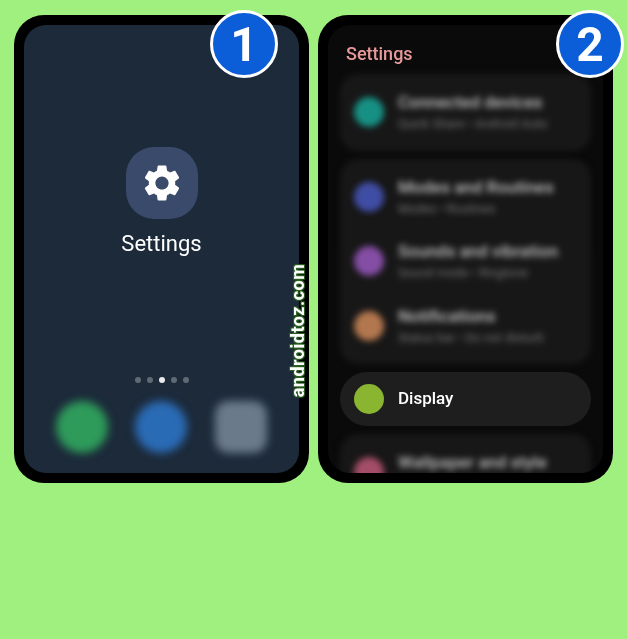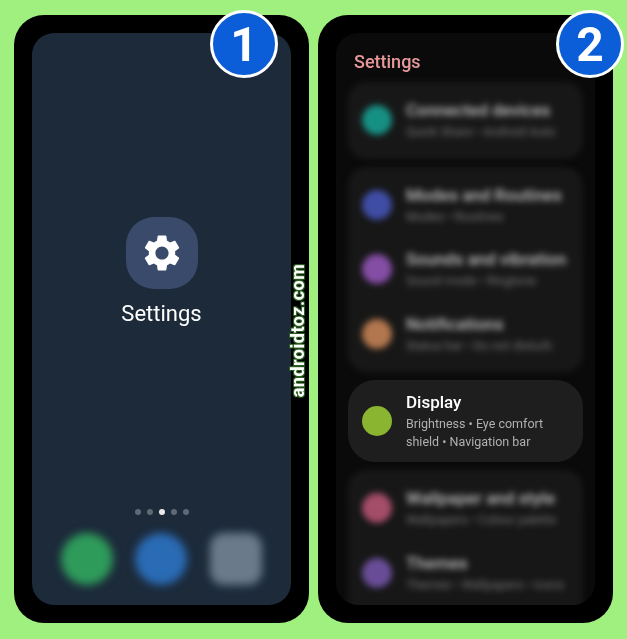--- a/index.html
+++ b/index.html
@@ -7,24 +7,24 @@
       width: 627px;
       height: 639px;
       background: #a0f080;
       position: relative;
       font-family: -apple-system, BlinkMacSystemFont, "Segoe UI", Roboto, sans-serif;
       overflow: hidden;
     }
     .phone {
       position: absolute;
       width: 295px;
-      height: 608px;
+      height: 468px;
       background: #000;
       border-radius: 30px;
-      padding: 18px;
+      padding: 10px;
       top: 15px;
     }
     .phone-1 { left: 14px; }
     .phone-2 { left: 318px; }
     .screen {
       width: 100%;
       height: 100%;
       border-radius: 22px;
       overflow: hidden;
       position: relative;
@@ -260,21 +260,20 @@
             <div class="row-sub">Status bar  •  Do not disturb</div>
           </div>
         </div>
       </div>
 
       <div class="highlight">
         <div class="row">
           <div class="row-icon ic-green"></div>
           <div class="row-text">
             <div class="row-title">Display</div>
-            <div class="row-sub">Brightness  •  Eye comfort shield  •  Navigation bar</div>
           </div>
         </div>
       </div>
 
       <div class="group blurred">
         <div class="row">
           <div class="row-icon ic-pink"></div>
           <div class="row-text">
             <div class="row-title">Wallpaper and style</div>
             <div class="row-sub">Wallpapers  •  Colour palette</div>

